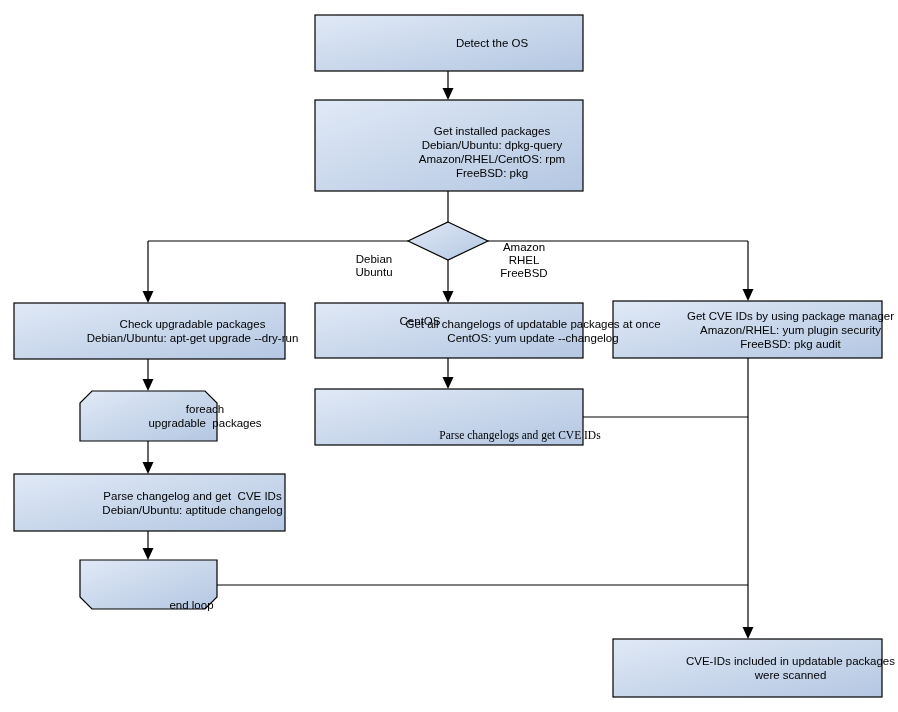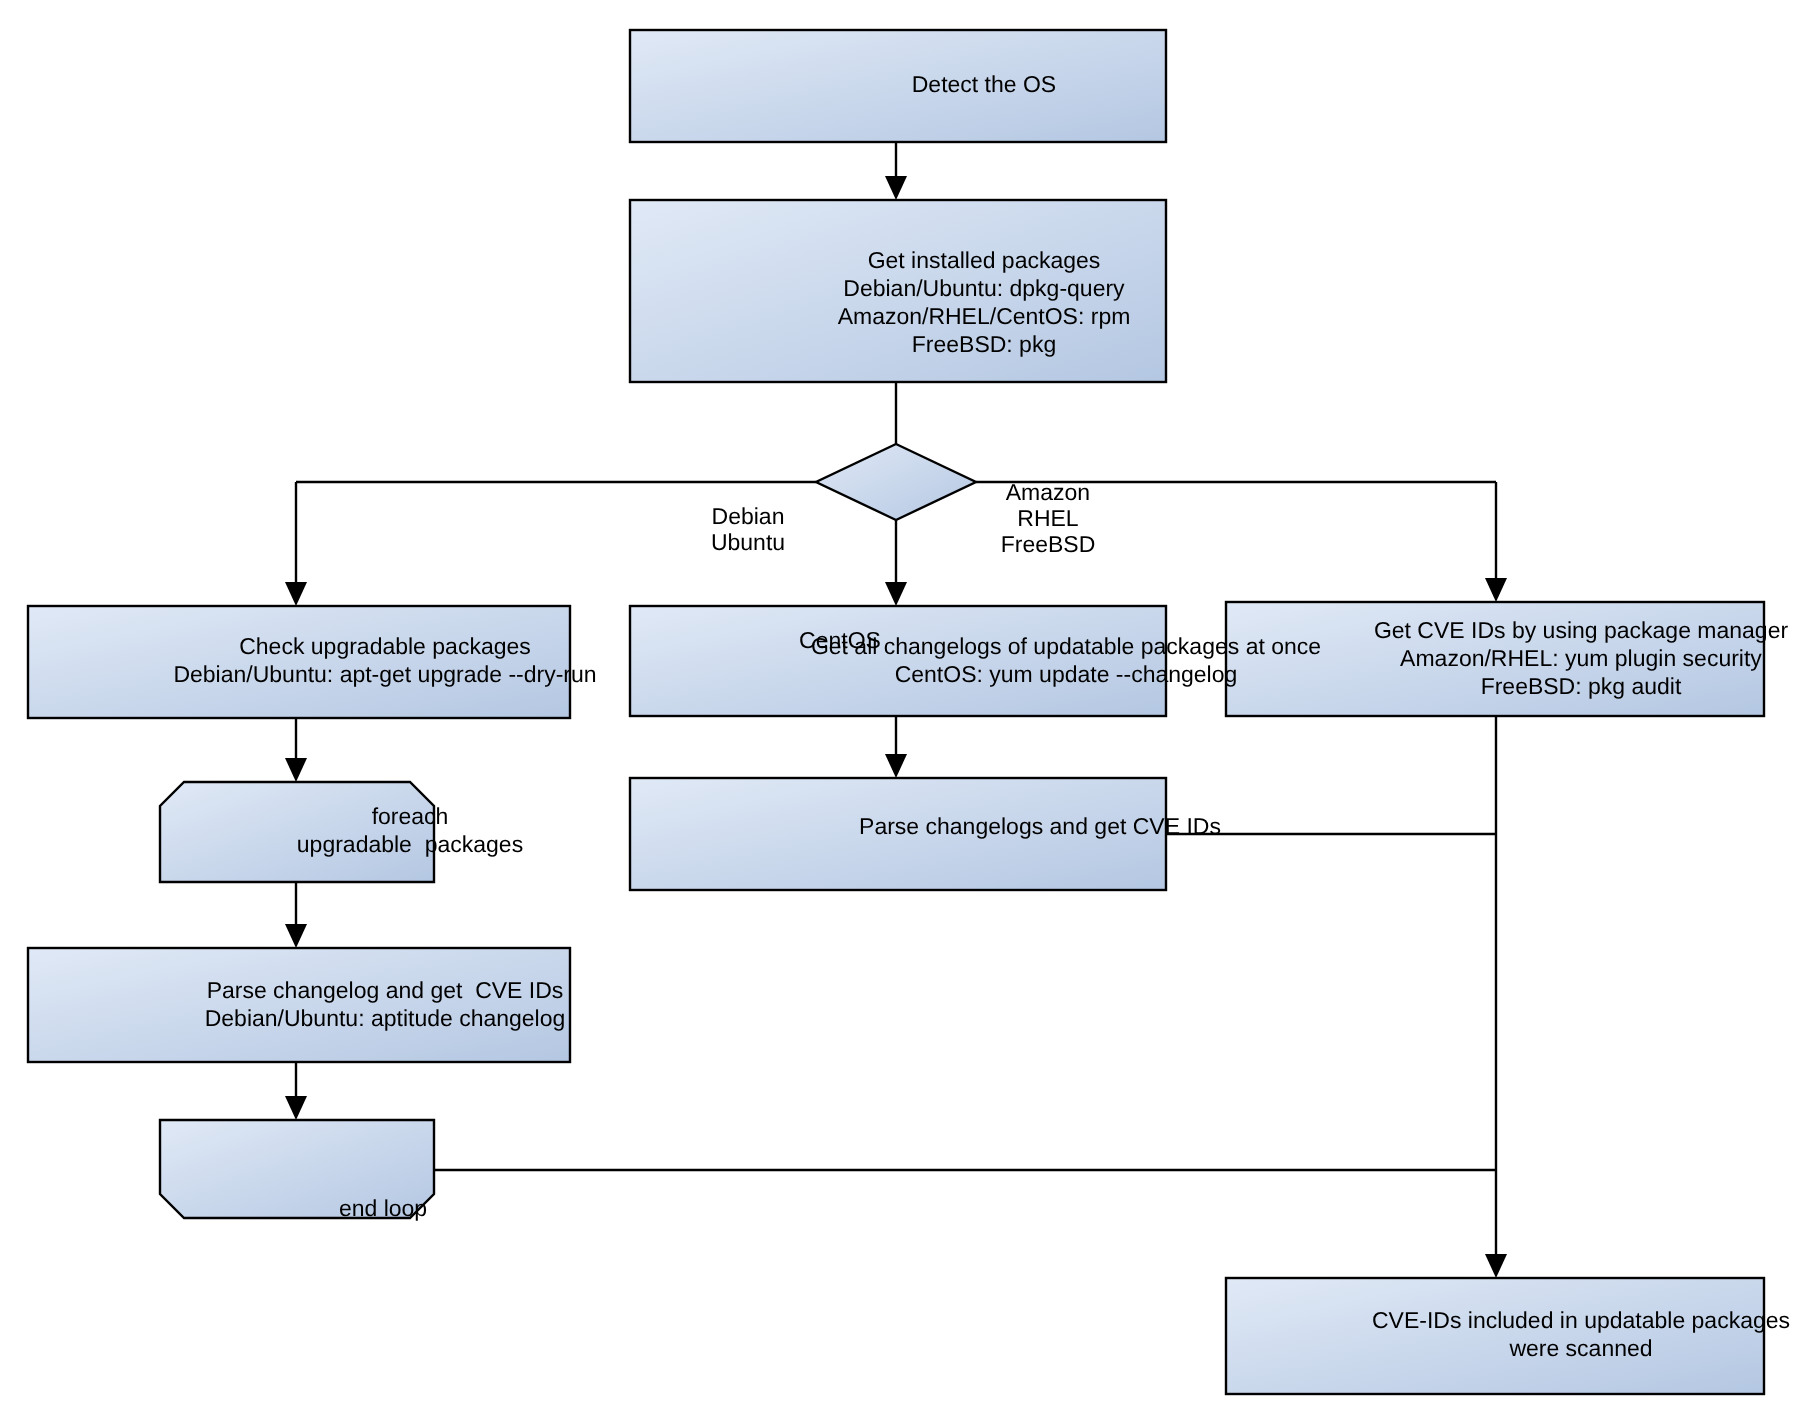--- a/index.html
+++ b/index.html
@@ -48,21 +48,21 @@
     margin-top: 45px;
   }
   
   #lbl-detect          { left: 315px; top: 15px;  width: 268px; height: 56px; }
   #lbl-installed       { left: 315px; top: 100px; width: 268px; height: 103px; }
   #lbl-check           { left: 14px;  top: 303px; width: 271px; height: 56px; }
   #lbl-foreach         { left: 80px;  top: 391px; width: 164px; height: 50px; }
   #lbl-parse-changelog { left: 14px;  top: 474px; width: 271px; height: 57px; }
   #lbl-end-loop        { left: 80px;  top: 560px; width: 137px; height: 49px; margin-top: 20px; }
   #lbl-get-changelogs  { left: 315px; top: 303px; width: 268px; height: 55px; margin-left: 41px; }
-  #lbl-parse-changelogs{ left: 315px; top: 386px; width: 324px; height: 56px; }
+  #lbl-parse-changelogs{ left: 315px; top: 407px; width: 324px; height: 56px; font-family: Liberation Serif, serif; }
   #lbl-get-cve         { left: 613px; top: 301px; width: 269px; height: 57px; }
   #lbl-scanned         { left: 613px; top: 639px; width: 269px; height: 58px; }
   
   #lbl-debian-ubuntu   { left: 334px; top: 206px; width: 80px; height: 29px; }
   #lbl-amazon-rhel     { left: 484px; top: 194px; width: 80px; height: 42px; }
   #lbl-centos          { left: 380px; top: 268px; width: 80px; height: 17px; }
 </style>
 </head>
 <body>
 

